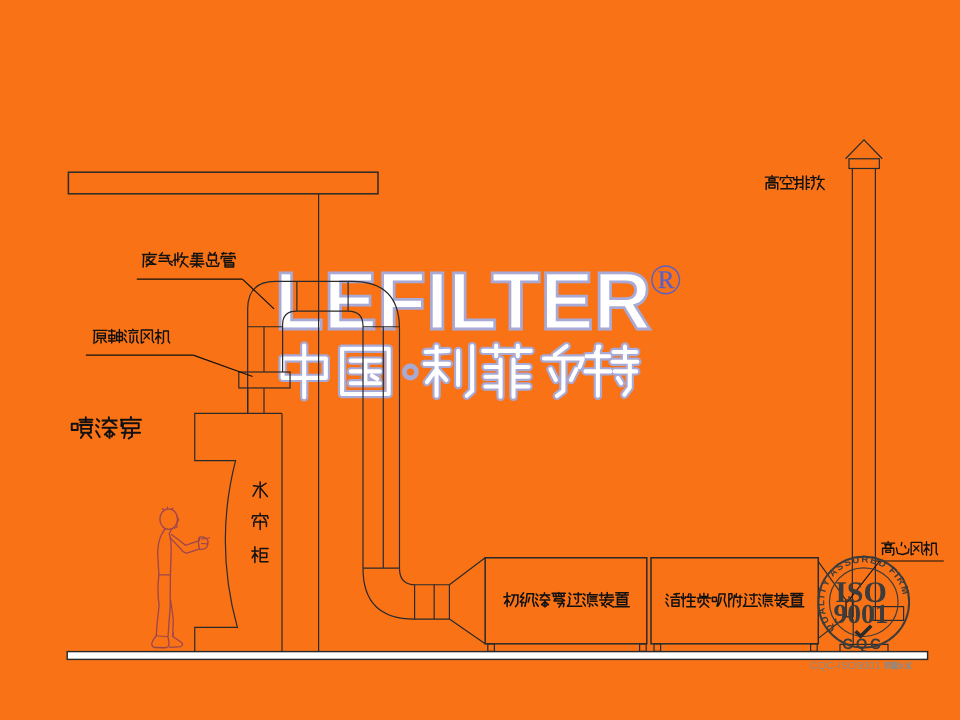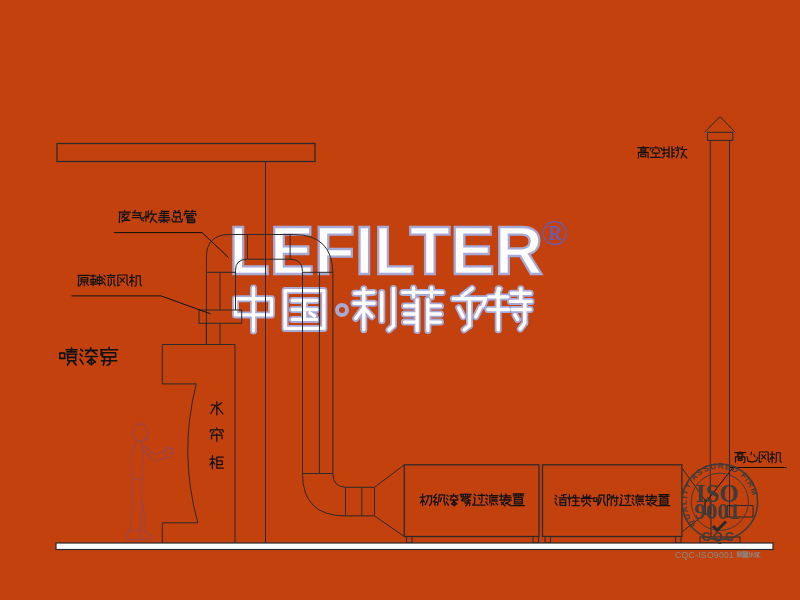--- a/index.html
+++ b/index.html
@@ -1,15 +1,15 @@
 <!DOCTYPE html>
 <html><head><meta charset="utf-8">
 <style>
 html,body{margin:0;padding:0;background:#ffffff;}
-#page{position:relative;width:800px;height:600px;background:#c2410c;overflow:hidden;}
+#page{position:relative;width:800px;height:600px;background:#f97316;overflow:hidden;}
 </style></head>
 <body>
 <div id="page">
 <svg width="800" height="600" viewBox="0 0 800 600" xmlns="http://www.w3.org/2000/svg">
 
 <text x="229" y="274" font-family="Liberation Sans, sans-serif" font-weight="bold" font-size="68" textLength="314" lengthAdjust="spacingAndGlyphs" fill="#ffffff" stroke="#a9a9d6" stroke-width="2.3">LEFILTER</text>
 
 <text x="541" y="245" font-family="Liberation Serif, serif" font-size="36" fill="#5f5fc0">®</text>
 
 <path d="M253.5 287.9L253.5 331.1M235.5 298.7L271.5 298.7M235.5 298.7L235.5 314.9M271.5 298.7L271.5 314.9M235.5 314.9L271.5 314.9" fill="none" stroke="#a9a9d6" stroke-width="7" stroke-linecap="round"></path>

